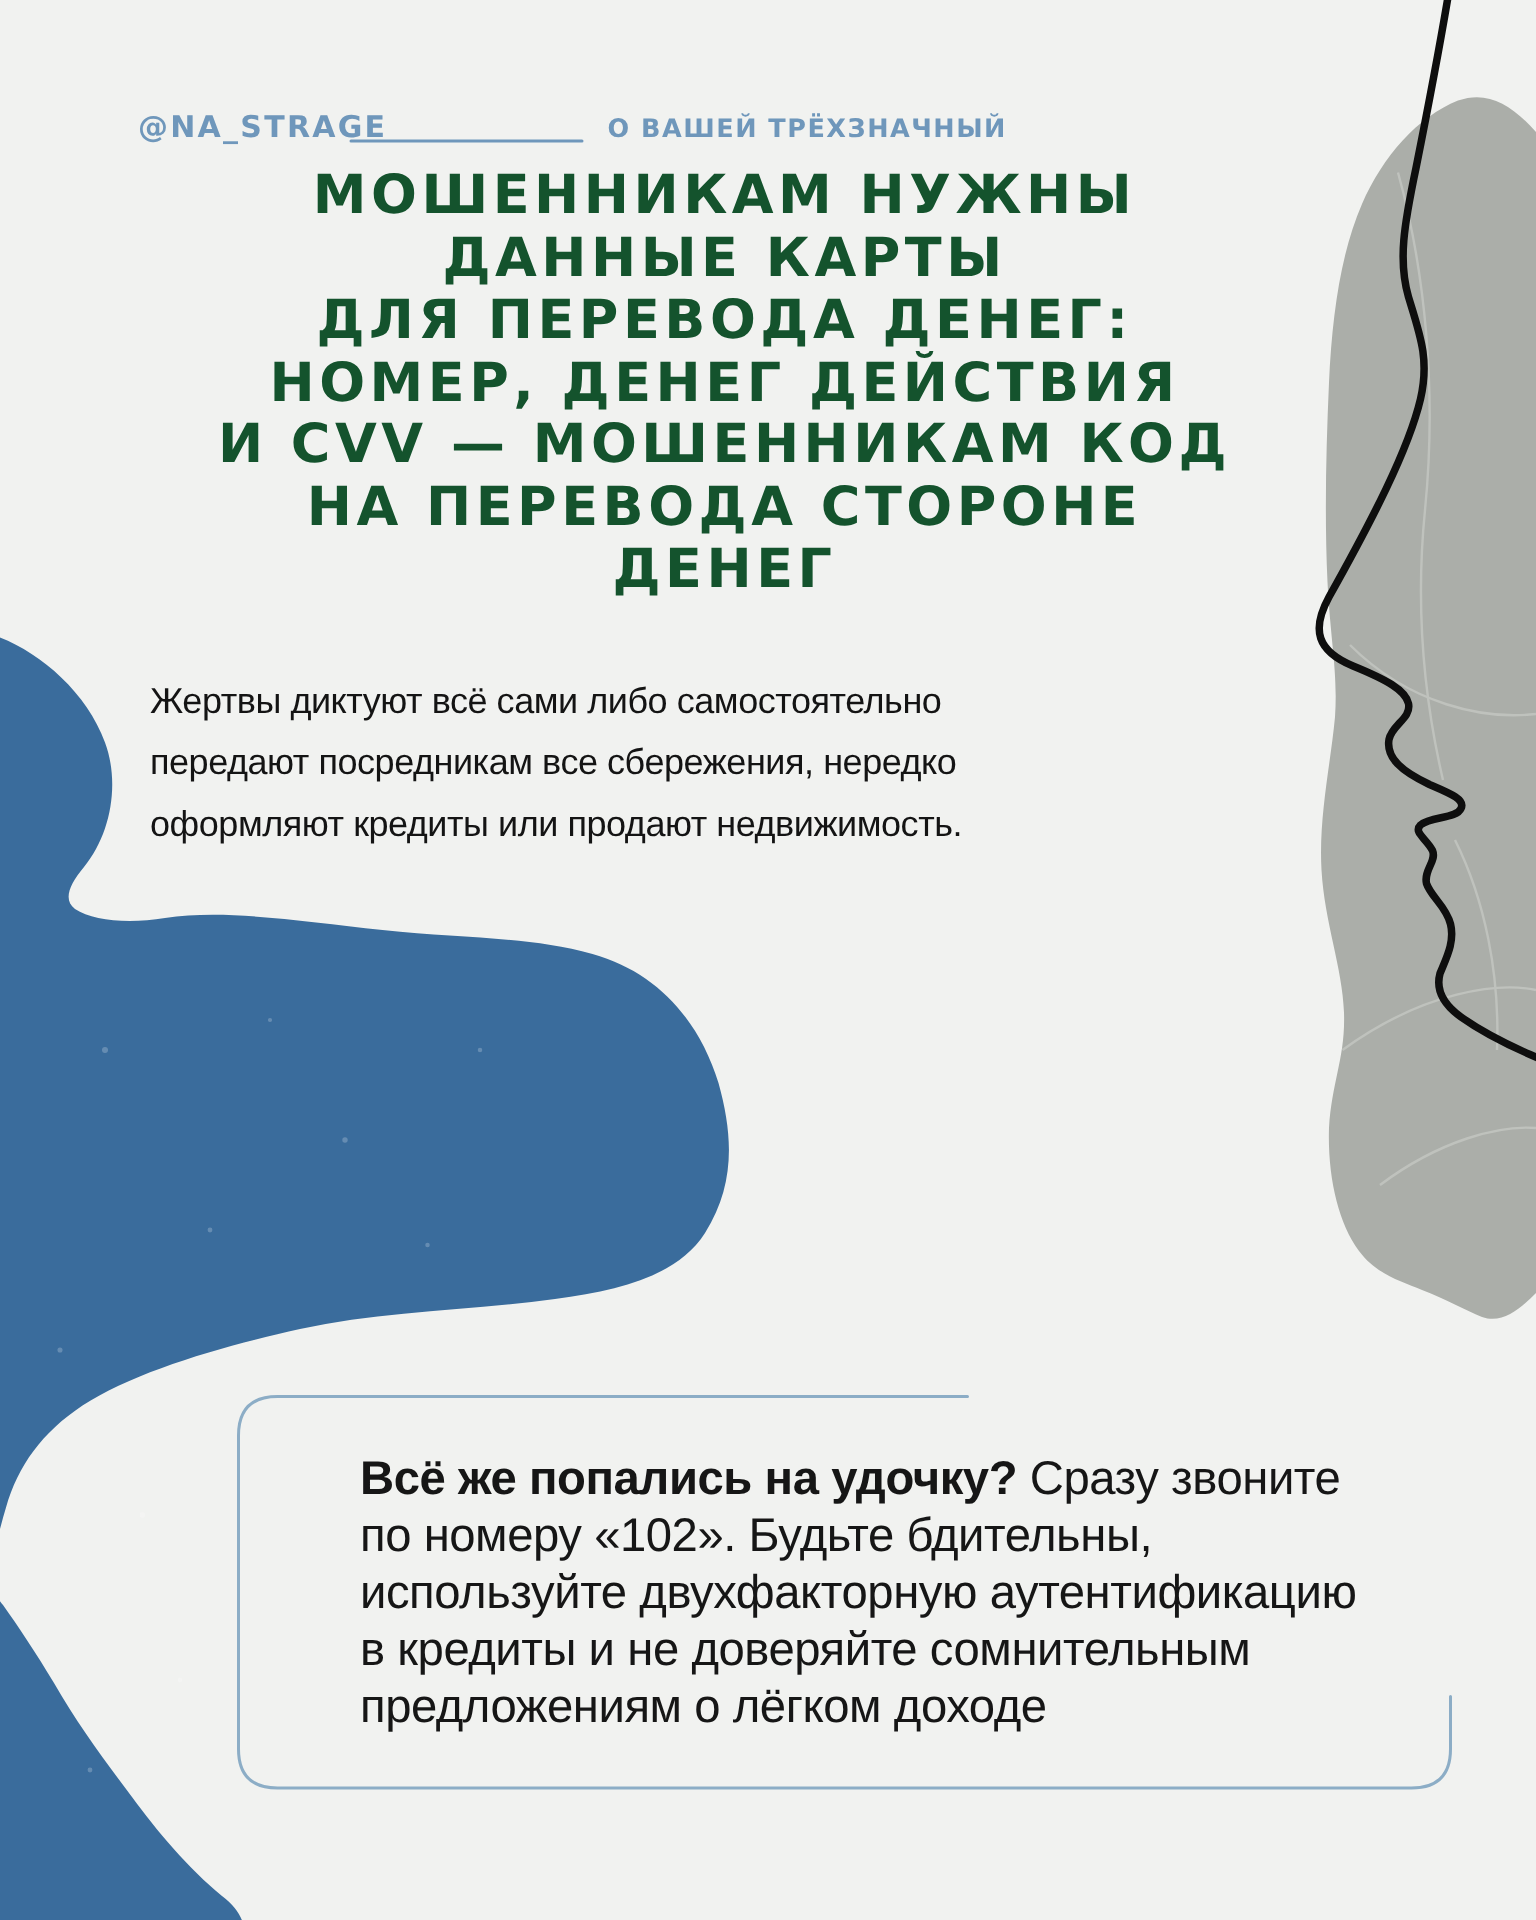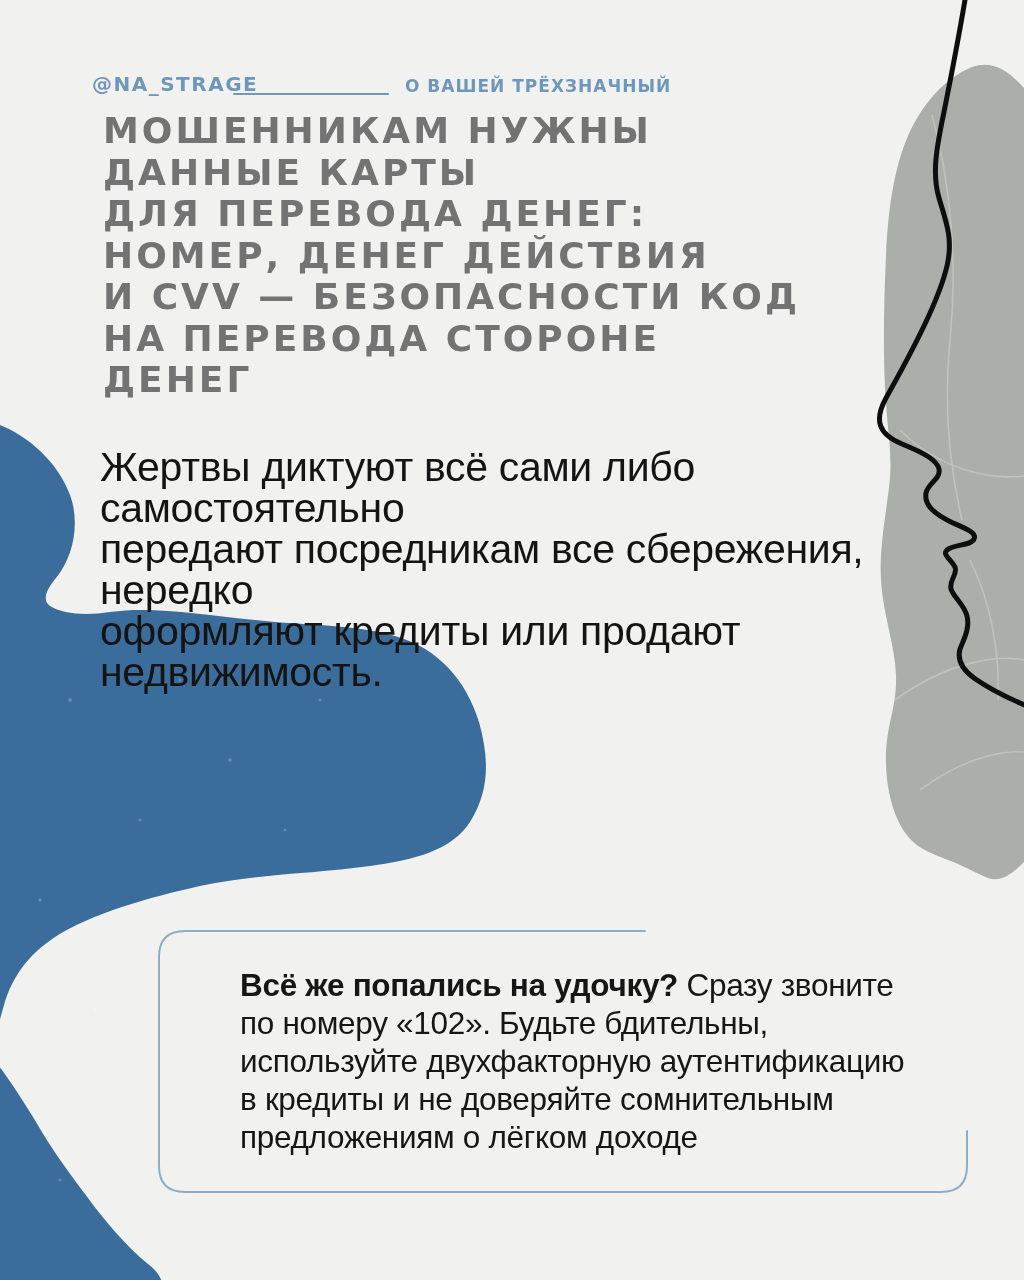--- a/index.html
+++ b/index.html
@@ -28,27 +28,28 @@
     font-family:"DejaVu Sans",sans-serif;
     font-weight:bold;font-size:17px;letter-spacing:1px;
     color:#6f97bb;
   }
 
   .headline{
     position:absolute;left:103px;top:110px;width:760px;
     font-family:"DejaVu Sans",sans-serif;
     font-weight:bold;font-size:36px;line-height:41.5px;
     letter-spacing:3px;
-    color:#737373;
+    color:#14532d;
+    text-align:center;
   }
 
   .bodytext{
     position:absolute;left:100px;top:447px;width:780px;
     font-family:"Liberation Sans",sans-serif;
-    font-size:41px;line-height:41px;letter-spacing:-0.3px;
+    font-size:24px;line-height:41px;letter-spacing:-0.3px;
     color:#141414;
   }
 
   .callout{position:absolute;left:158px;top:930px;width:812px;height:264px;}
   .callout svg{position:absolute;left:0;top:0;}
   .callout-text{
     position:absolute;left:82px;top:36px;width:712px;
     font-family:"Liberation Sans",sans-serif;
     font-size:31.5px;line-height:38px;letter-spacing:-0.3px;
     color:#161616;
@@ -141,21 +142,21 @@
 
   <span class="hdr-handle">@NA_STRAGE</span>
   <span class="hdr-rule"></span>
   <span class="hdr-tagline">О ВАШЕЙ ТРЁХЗНАЧНЫЙ</span>
 
   <div class="headline">
     <div>МОШЕННИКАМ НУЖНЫ</div>
     <div>ДАННЫЕ КАРТЫ</div>
     <div>ДЛЯ ПЕРЕВОДА ДЕНЕГ:</div>
     <div>НОМЕР, ДЕНЕГ ДЕЙСТВИЯ</div>
-    <div>И CVV — БЕЗОПАСНОСТИ КОД</div>
+    <div>И CVV — МОШЕННИКАМ КОД</div>
     <div>НА ПЕРЕВОДА СТОРОНЕ</div>
     <div>ДЕНЕГ</div>
   </div>
 
   <div class="bodytext">
     <div>Жертвы диктуют всё сами либо самостоятельно</div>
     <div>передают посредникам все сбережения, нередко</div>
     <div>оформляют кредиты или продают недвижимость.</div>
   </div>
 

